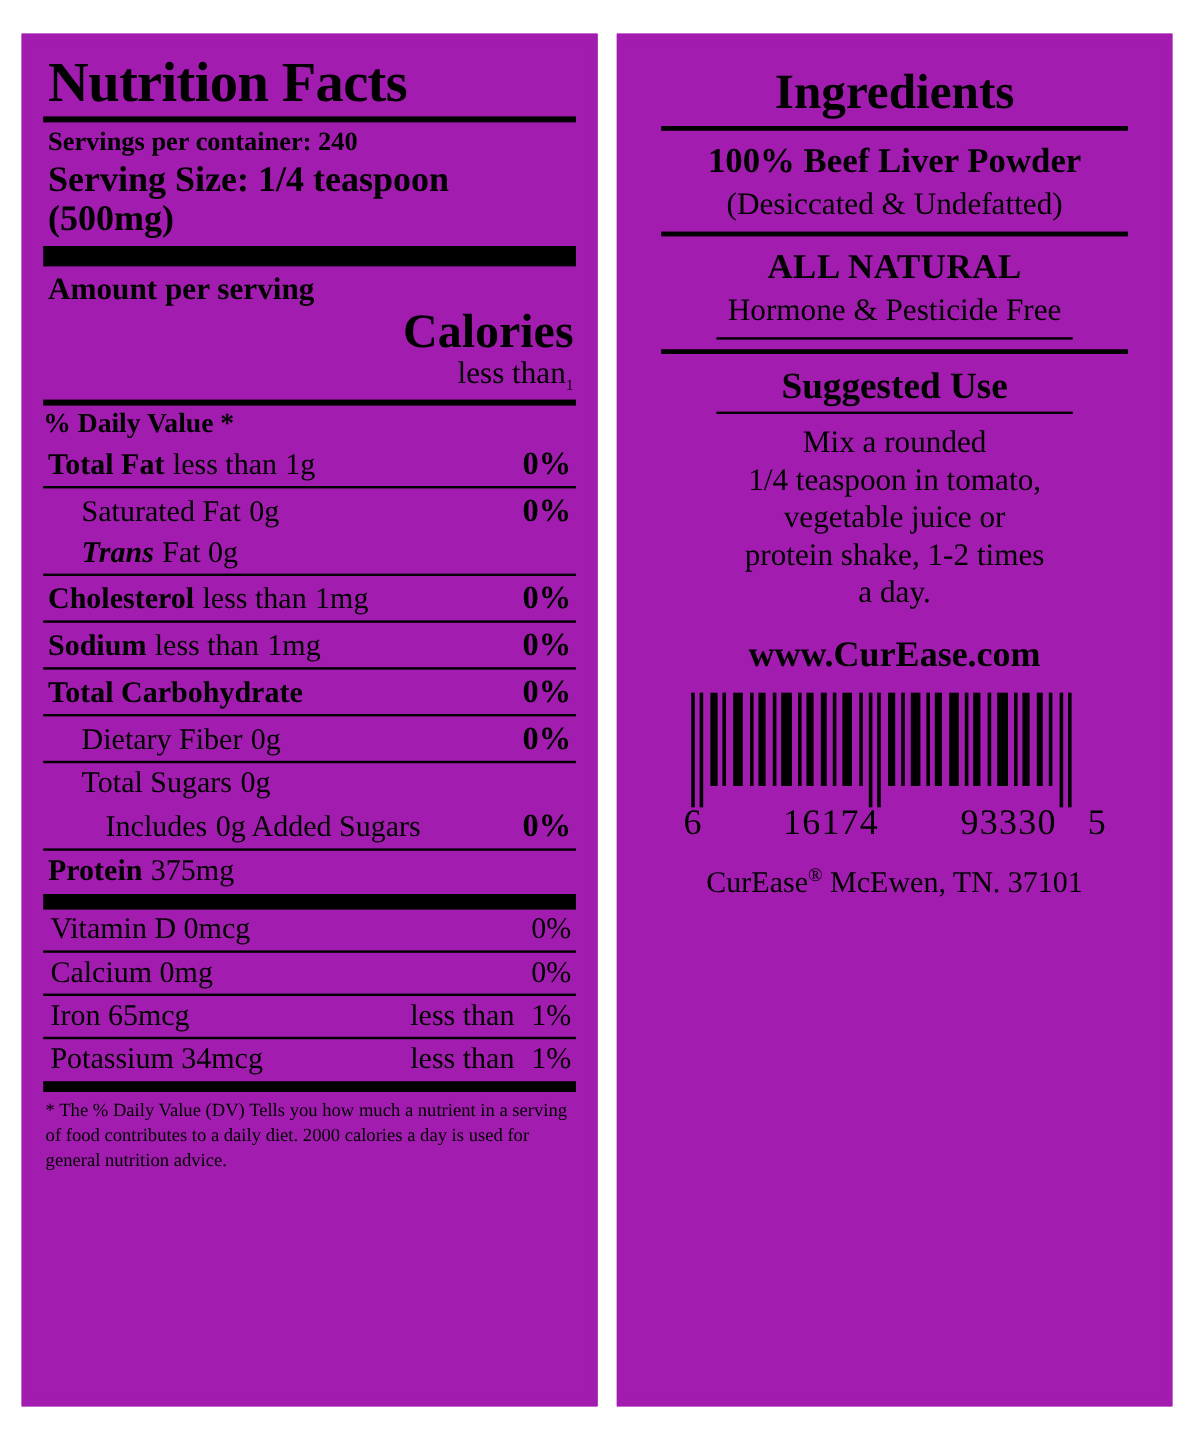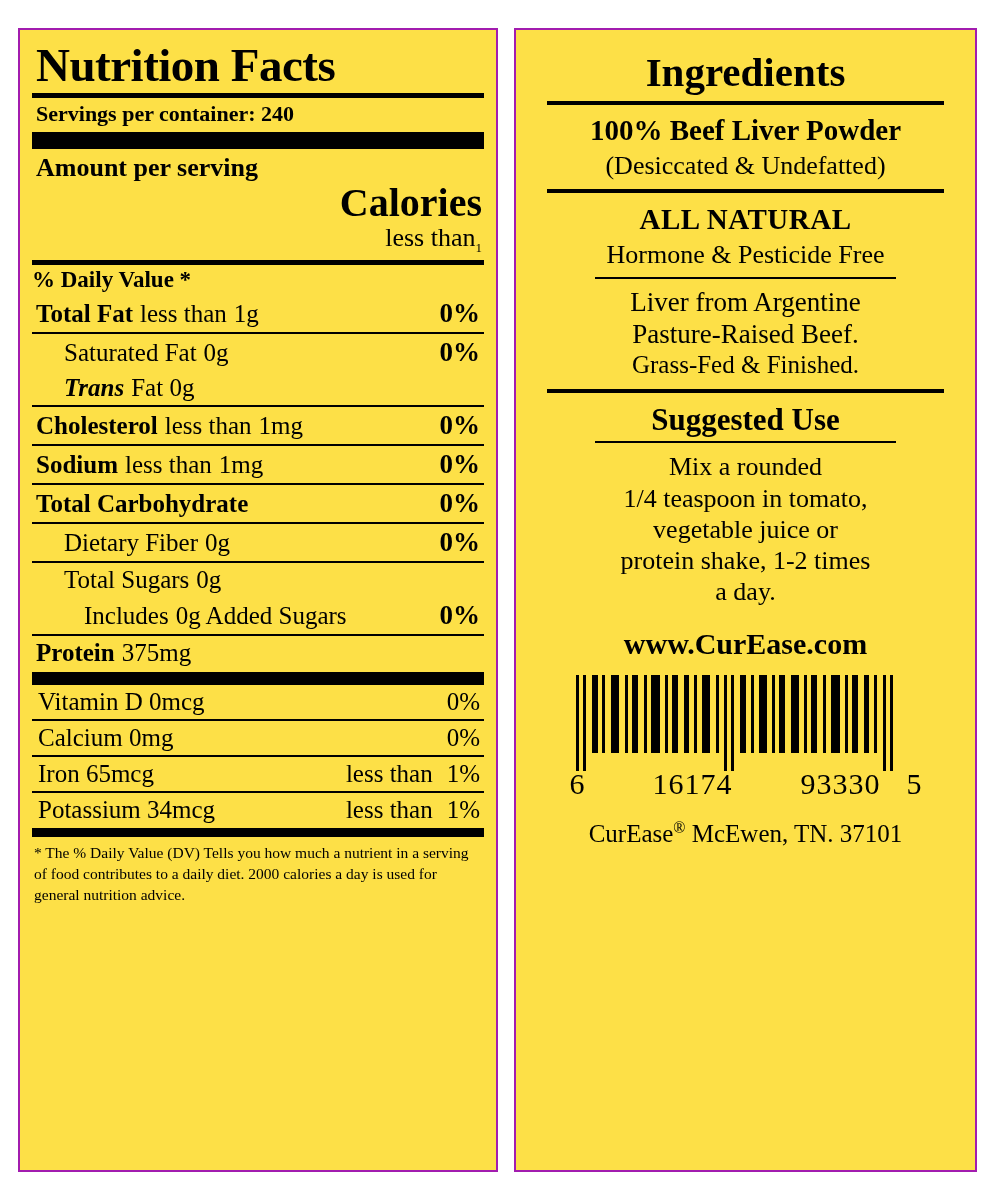--- a/index.html
+++ b/index.html
@@ -17,23 +17,23 @@
   }
   .page {
     width: 999px;
     height: 1200px;
     display: flex;
     box-sizing: border-box;
     padding: 28px 18px 28px 18px;
     gap: 16px;
   }
   .panel {
-    border: 2px solid #a21caf;
+    border: 6px solid #a21caf;
     box-sizing: border-box;
-    background: #fde047;
+    background: #a21caf;
   }
   .panel-left {
     width: 480px;
     padding: 10px 12px 8px 12px;
     display: flex;
     flex-direction: column;
   }
   .panel-right {
     width: 463px;
     padding: 12px 14px 10px 14px;
@@ -216,20 +216,21 @@
 <body>
 
 <div class="page">
 
   <div class="panel panel-left">
 
     <div class="nf-title">Nutrition Facts</div>
     <div class="rule-med"></div>
 
     <div class="nf-servings">Servings per container: 240</div>
+    <div class="nf-serving-size">Serving Size: 1/4 teaspoon (500mg)</div>
 
     <div class="rule-thick"></div>
 
     <div class="nf-amount">Amount per serving</div>
 
     <div class="nf-cal-row">
       <span class="nf-cal-label">Calories</span>
       <span class="nf-cal-value">
         <span>less than</span><sub>1</sub>
       </span>
@@ -368,25 +369,20 @@
     <div class="ing-main">100% Beef Liver Powder</div>
     <div class="ing-sub">(Desiccated &amp; Undefatted)</div>
 
     <div class="hr-full"></div>
 
     <div class="nat">ALL NATURAL</div>
     <div class="nat-sub">Hormone &amp; Pesticide Free</div>
 
     <div class="hr-mid"></div>
 
-    <div class="liver">
-      <div>Liver from Argentine</div>
-      <div>Pasture-Raised Beef.</div>
-      <div class="grass">Grass-Fed &amp; Finished.</div>
-    </div>
 
     <div class="hr-full" style="margin-top:8px;"></div>
 
     <div class="use-title">Suggested Use</div>
     <div class="hr-mid"></div>
 
     <div class="use-body">
       <div>Mix a rounded</div>
       <div>1/4 teaspoon in tomato,</div>
       <div>vegetable juice or</div>

